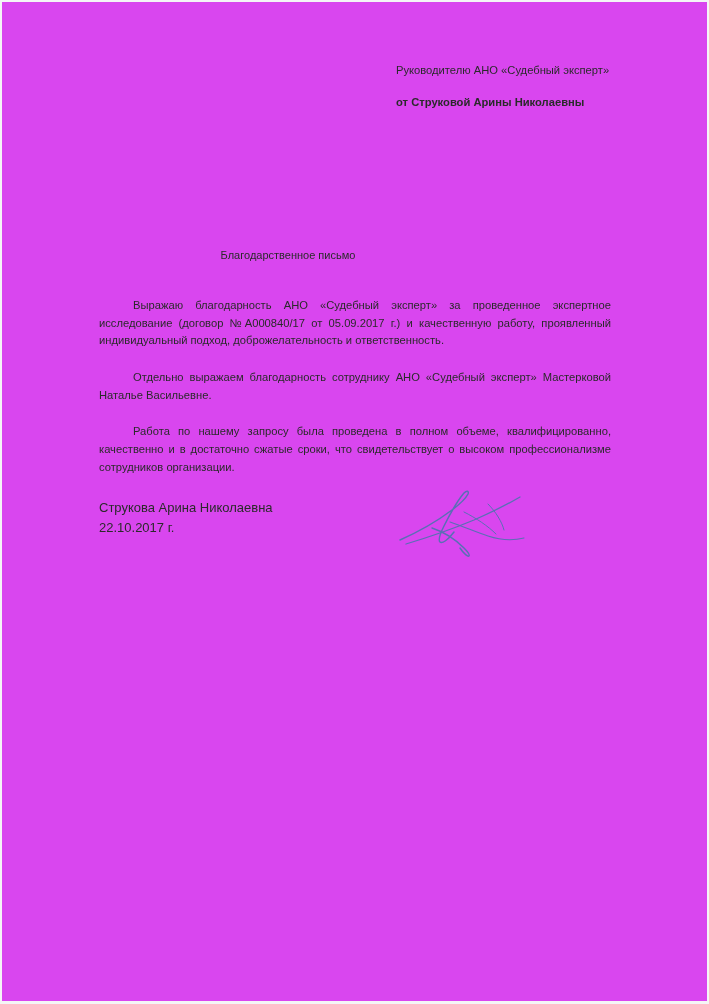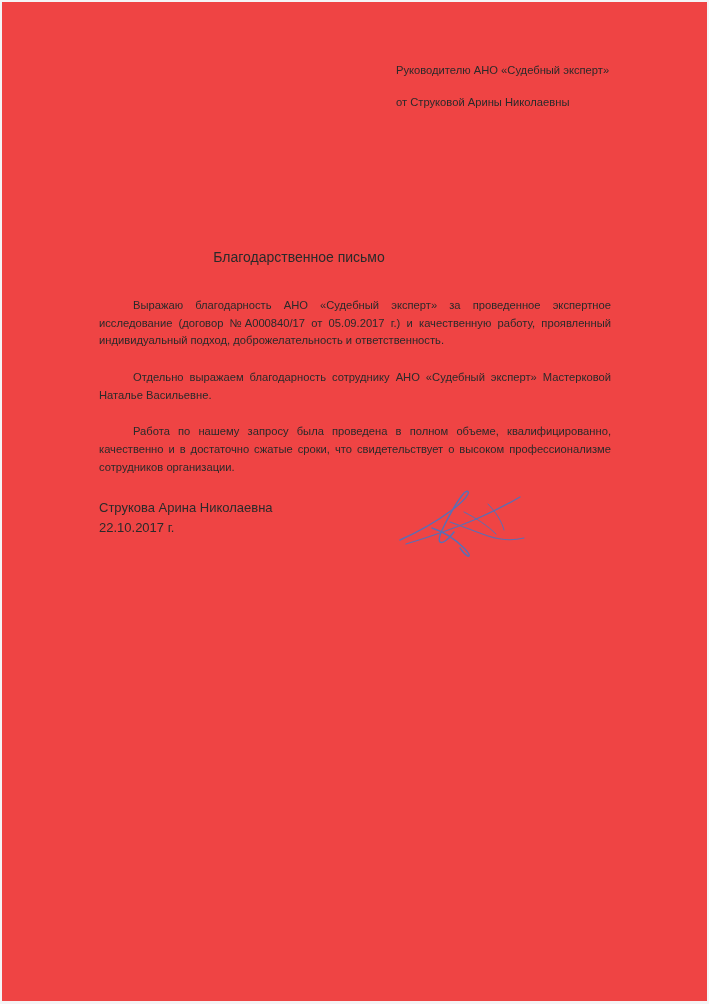--- a/index.html
+++ b/index.html
@@ -9,21 +9,21 @@
     background: #ffffff;
   }
   body {
     font-family: "Liberation Sans", "DejaVu Sans", sans-serif;
   }
   .page {
     position: relative;
     width: 709px;
     height: 1004px;
     margin: 0 auto;
-    background: #ef4444;
+    background: #d946ef;
     overflow: hidden;
     box-sizing: border-box;
   }
   
   .scan-edge {
     position: absolute;
     pointer-events: none;
     background: #f4f5f6;
   }
   .scan-edge.top    { left: 0; top: 0;    width: 709px; height: 2px; }
@@ -39,31 +39,31 @@
     font-size: 11.2px;
     line-height: 1.45;
     color: #2a2a2a;
   }
   .addressee .line-to {
     display: block;
   }
   .addressee .line-from {
     display: block;
     margin-top: 16px;
+    font-weight: bold;
   }
 
   .doc-title {
     position: absolute;
     left: 0;
     top: 249px;
     width: 576px;
     text-align: center;
-    font-size: 14px;
+    font-size: 11px;
     color: #2a2a2a;
-    padding-left: 11px;
   }
 
   .body-block {
     position: absolute;
     left: 99px;
     top: 297px;
     width: 512px;
   }
   .para {
     margin: 0 0 19px 0;

